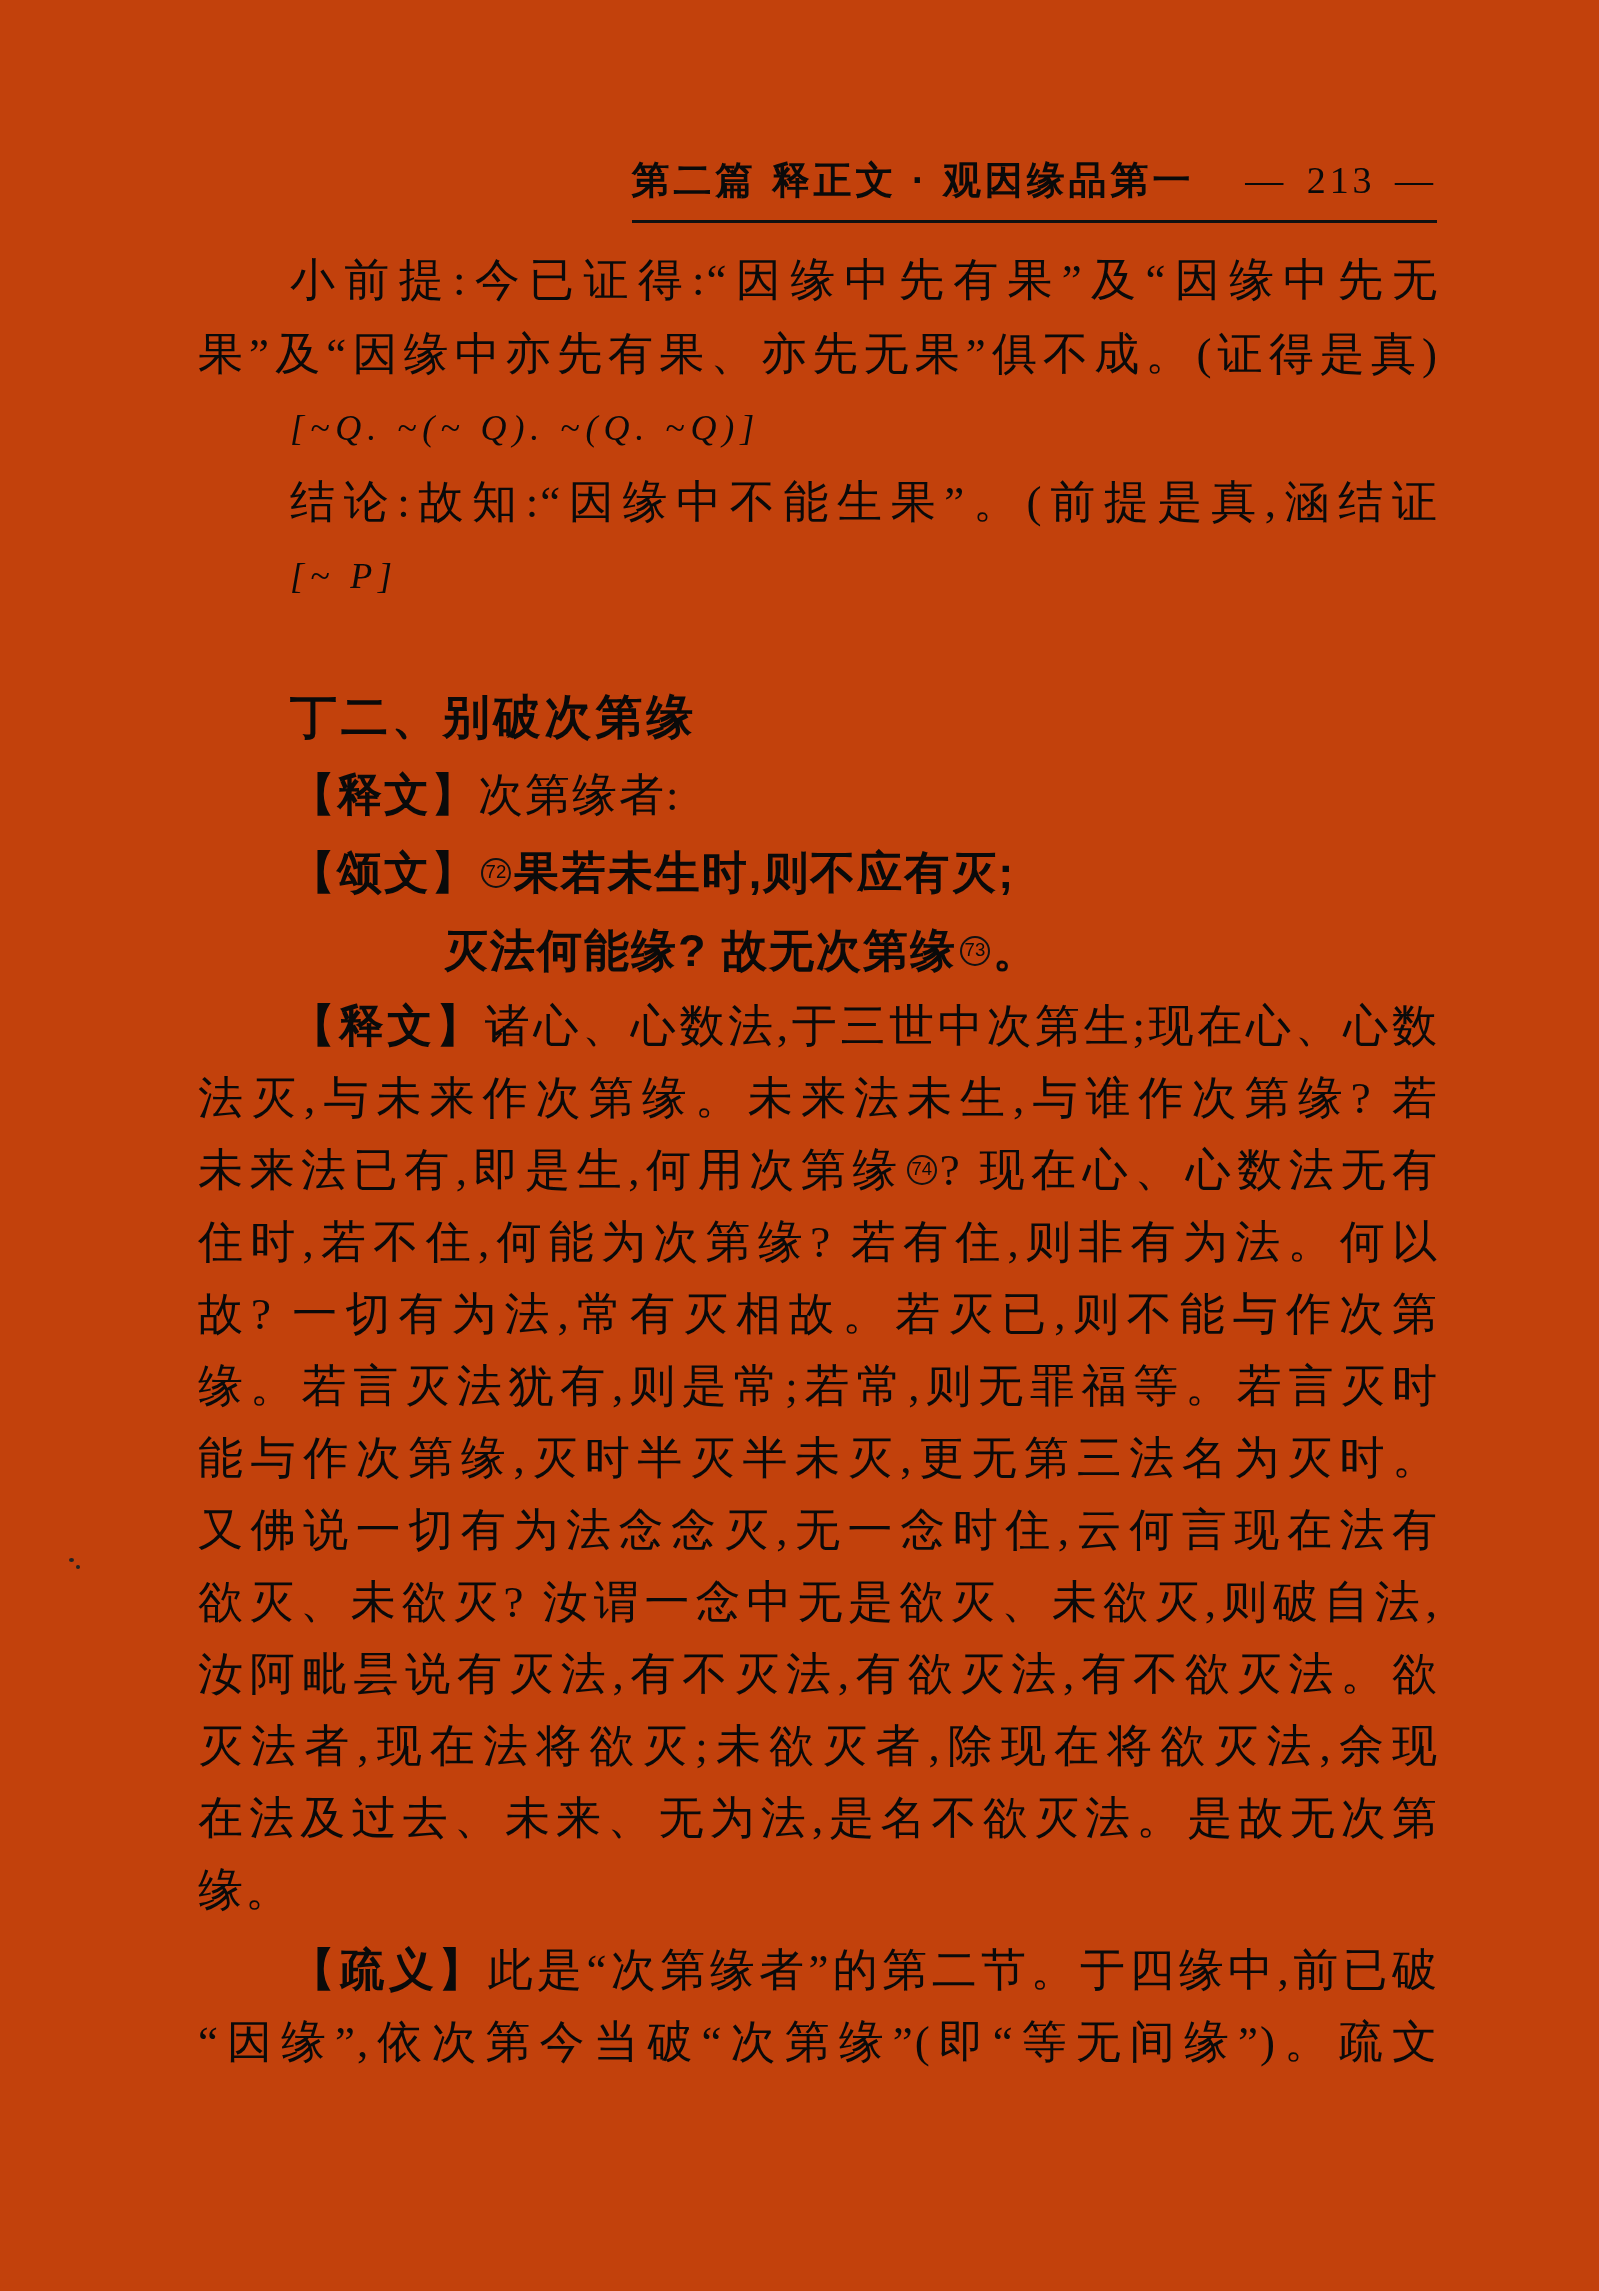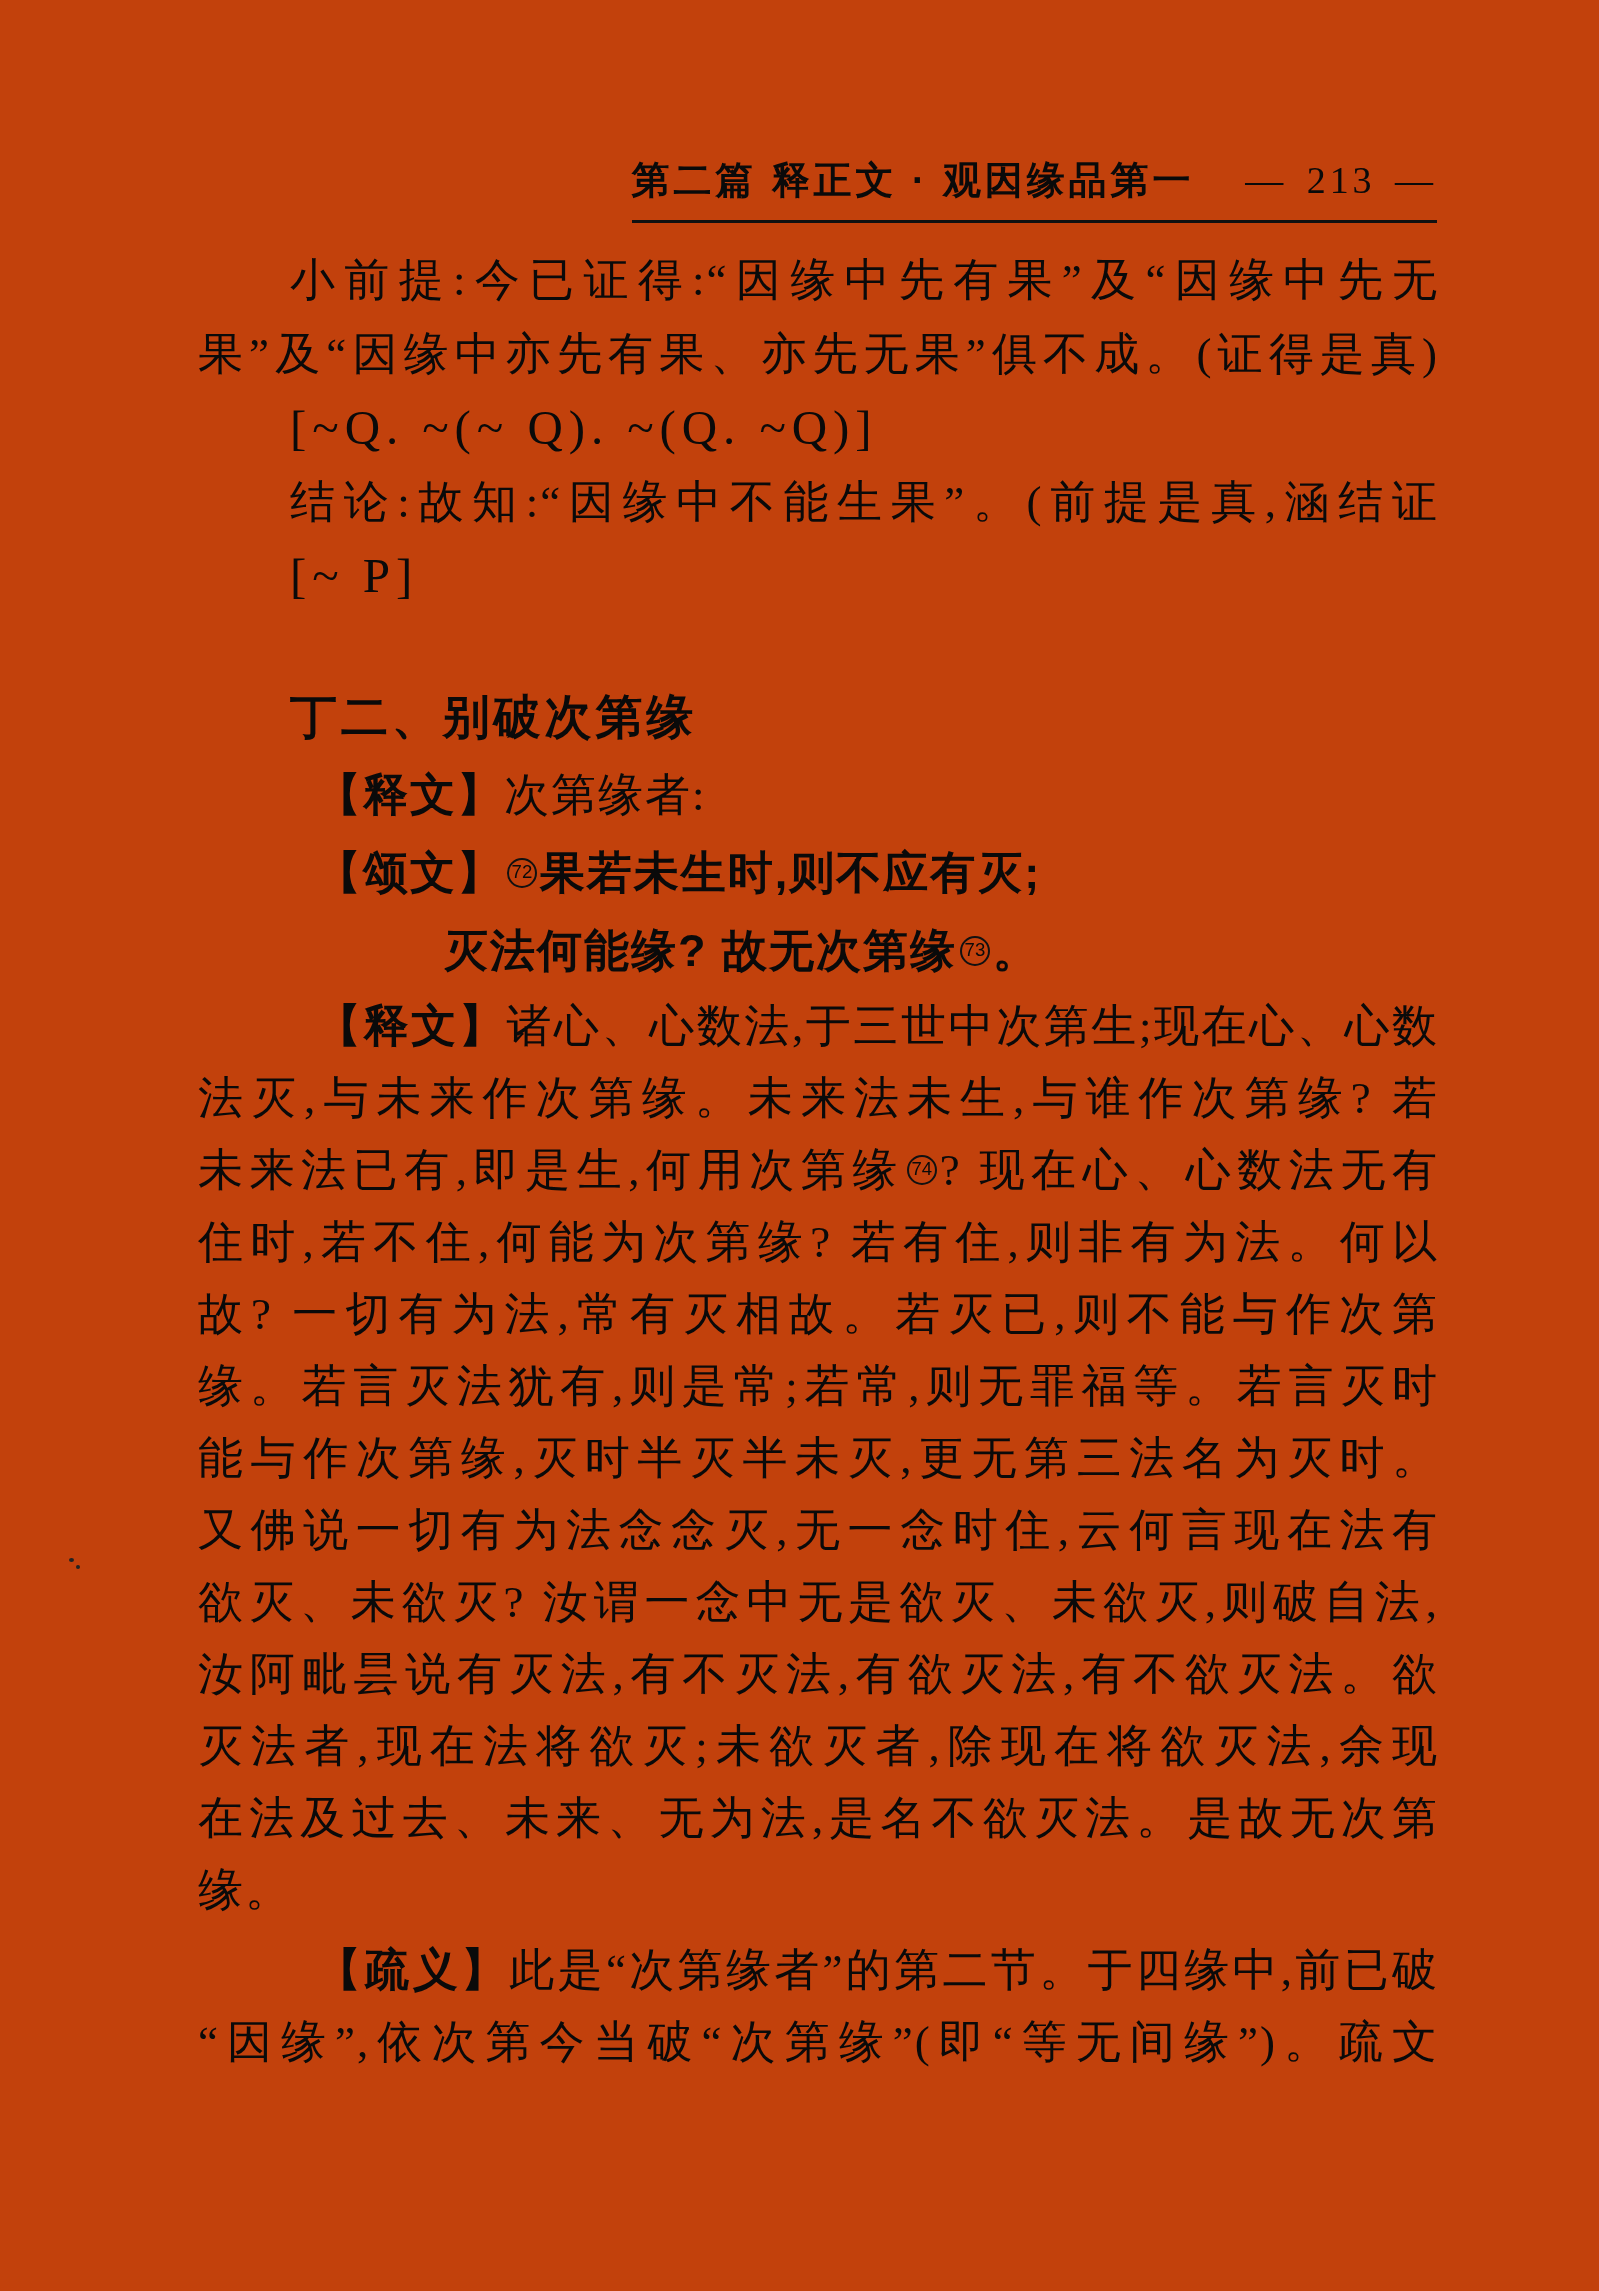--- a/index.html
+++ b/index.html
@@ -44,38 +44,38 @@
   }
   .just{
     white-space:normal;
     text-align:justify;
     text-align-last:justify;
   }
   .ind2{text-indent:92px;}
   .pad2{padding-left:92px;}
   .formula{
     font-family:"Liberation Serif", serif;
-    font-size:49px;
+    font-size:36px;
     letter-spacing:5.9px;
     padding-left:92px;
+    font-style:italic;
   }
   .heading{
     font-family:"Liberation Sans", sans-serif;
     font-weight:bold;
     font-size:47px;
     line-height:78px;
     letter-spacing:3.9px;
     padding-left:92px;
     margin-top:65px;
   }
   .labelled{line-height:78px;}
   .label{
     font-family:"Liberation Sans", sans-serif;
     font-weight:bold;
-    margin-left:26px;
   }
   .verse{
     font-family:"Liberation Sans", sans-serif;
     font-weight:bold;
     line-height:78px;
   }
   .verse2{padding-left:245px;}
   .body-line{line-height:72px;}
   .shuyi-start{margin-top:7.8px;}
   .sup{

